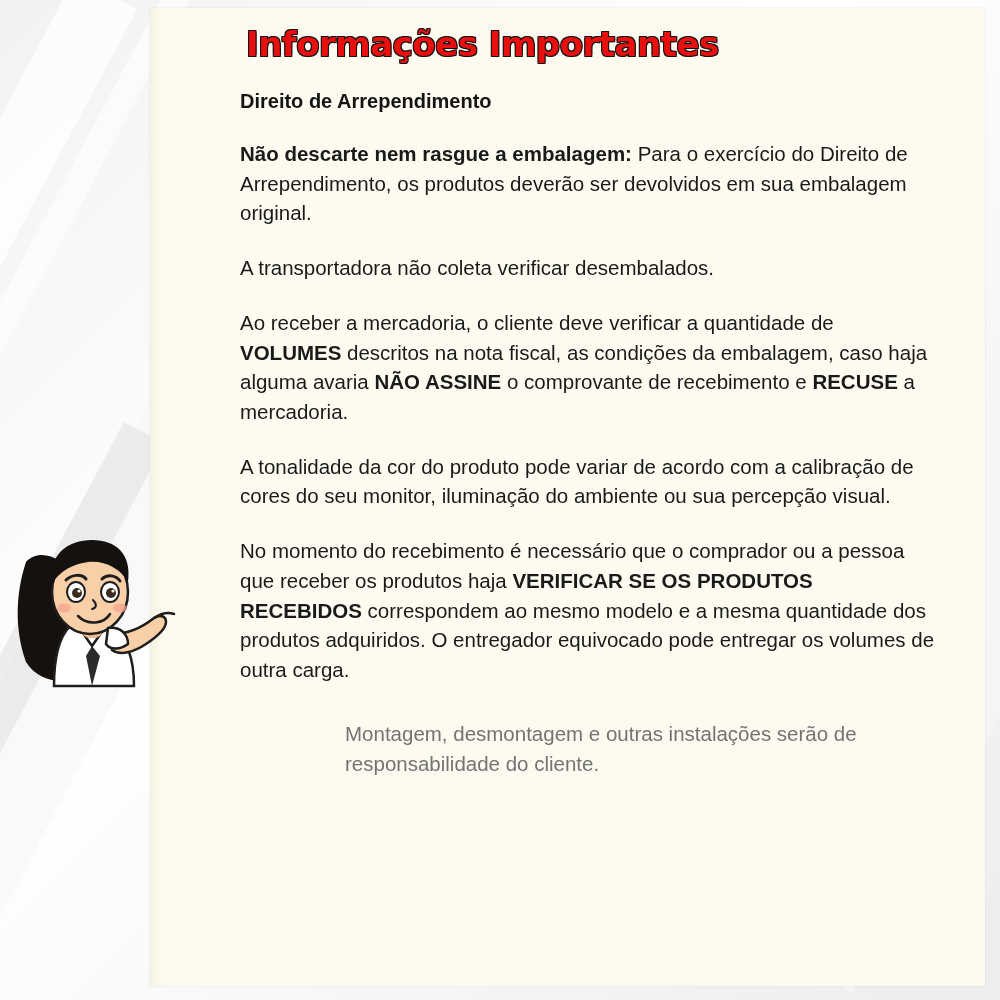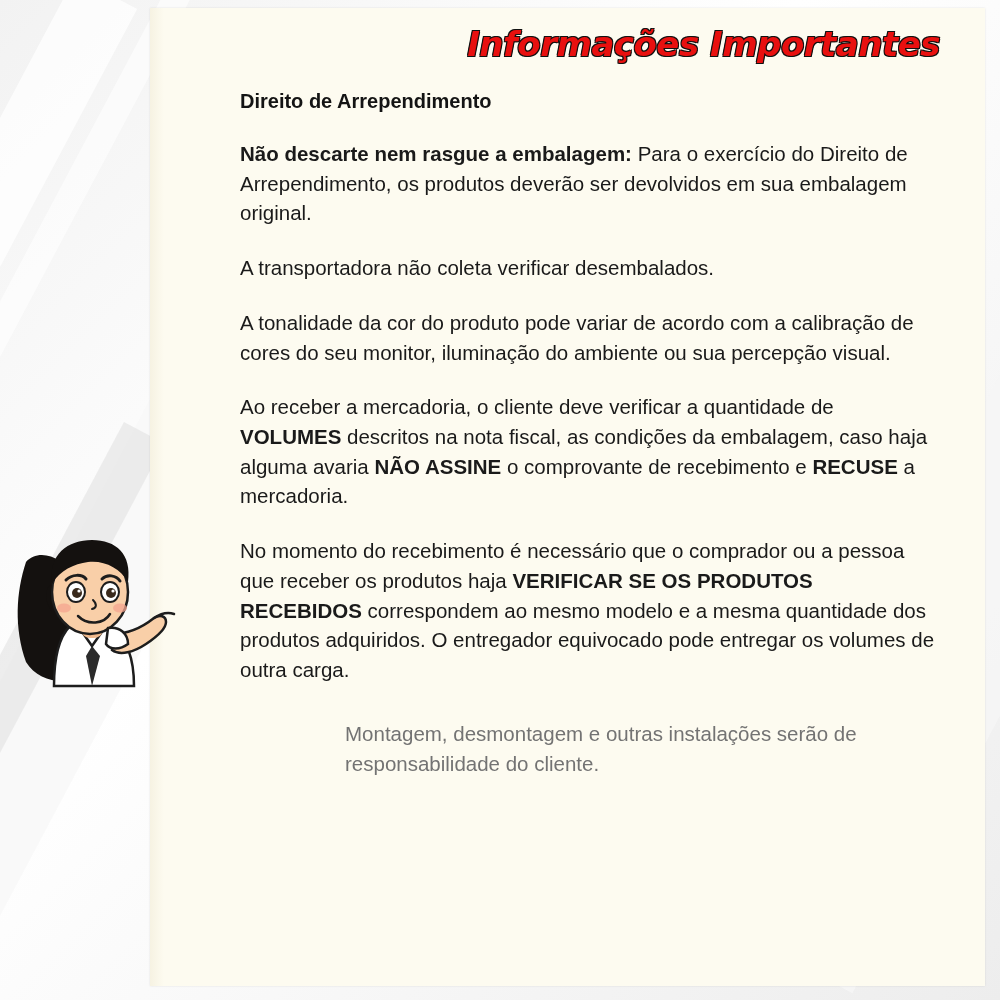--- a/index.html
+++ b/index.html
@@ -56,26 +56,25 @@
   .content {
     position: absolute;
     left: 90px;
     top: 16px;
     width: 700px;
   }
 
   .title {
     font-family: "DejaVu Sans", sans-serif;
     font-weight: bold;
-    font-style: italic;
     font-size: 34px;
     color: #e8100f;
     letter-spacing: -0.5px;
     margin: 0 0 26px 0;
-    text-align: right;
+    text-align: left;
     padding-left: 6px;
     -webkit-text-stroke: 1px #1a1a1a;
     paint-order: stroke fill;
     text-shadow:
       -1px -1px 0 #111,
        1px -1px 0 #111,
       -1px  1px 0 #111,
        1px  1px 0 #111;
   }
 
@@ -134,25 +133,25 @@
 
       <h2 class="subtitle">Direito de Arrependimento</h2>
 
       <p class="para">
         <b>Não descarte nem rasgue a embalagem:</b><span> Para o exercício do Direito  de Arrependimento, os produtos deverão ser devolvidos em sua  embalagem original.</span>
       </p>
 
       <p class="para">A transportadora não coleta verificar  desembalados.</p>
 
 
-      <p class="para">A tonalidade da cor do produto pode variar de acordo com a calibração de cores do seu monitor, iluminação do ambiente ou sua percepção visual.</p>
-
       <p class="para">
         <span>Ao receber a mercadoria, o cliente deve verificar a quantidade de </span><b>VOLUMES</b><span> descritos na nota fiscal, as condições da embalagem,  caso haja alguma avaria </span><b>NÃO ASSINE</b><span> o comprovante de recebimento  e </span><b>RECUSE</b><span> a mercadoria.</span>
       </p>
+
+      <p class="para">A tonalidade da cor do produto pode variar de acordo com a calibração de cores do seu monitor, iluminação do ambiente ou sua percepção visual.</p>
 
       <p class="para">
         <span>No momento do recebimento é necessário que o comprador ou a pessoa que receber os produtos haja </span><b>VERIFICAR SE OS PRODUTOS RECEBIDOS</b><span> correspondem ao mesmo modelo e a mesma quantidade dos produtos adquiridos. O entregador equivocado pode entregar os volumes de outra carga.</span>
       </p>
 
       <p class="closing">Montagem, desmontagem e outras instalações serão de responsabilidade do cliente.</p>
 
     </div>
   </div>
 

